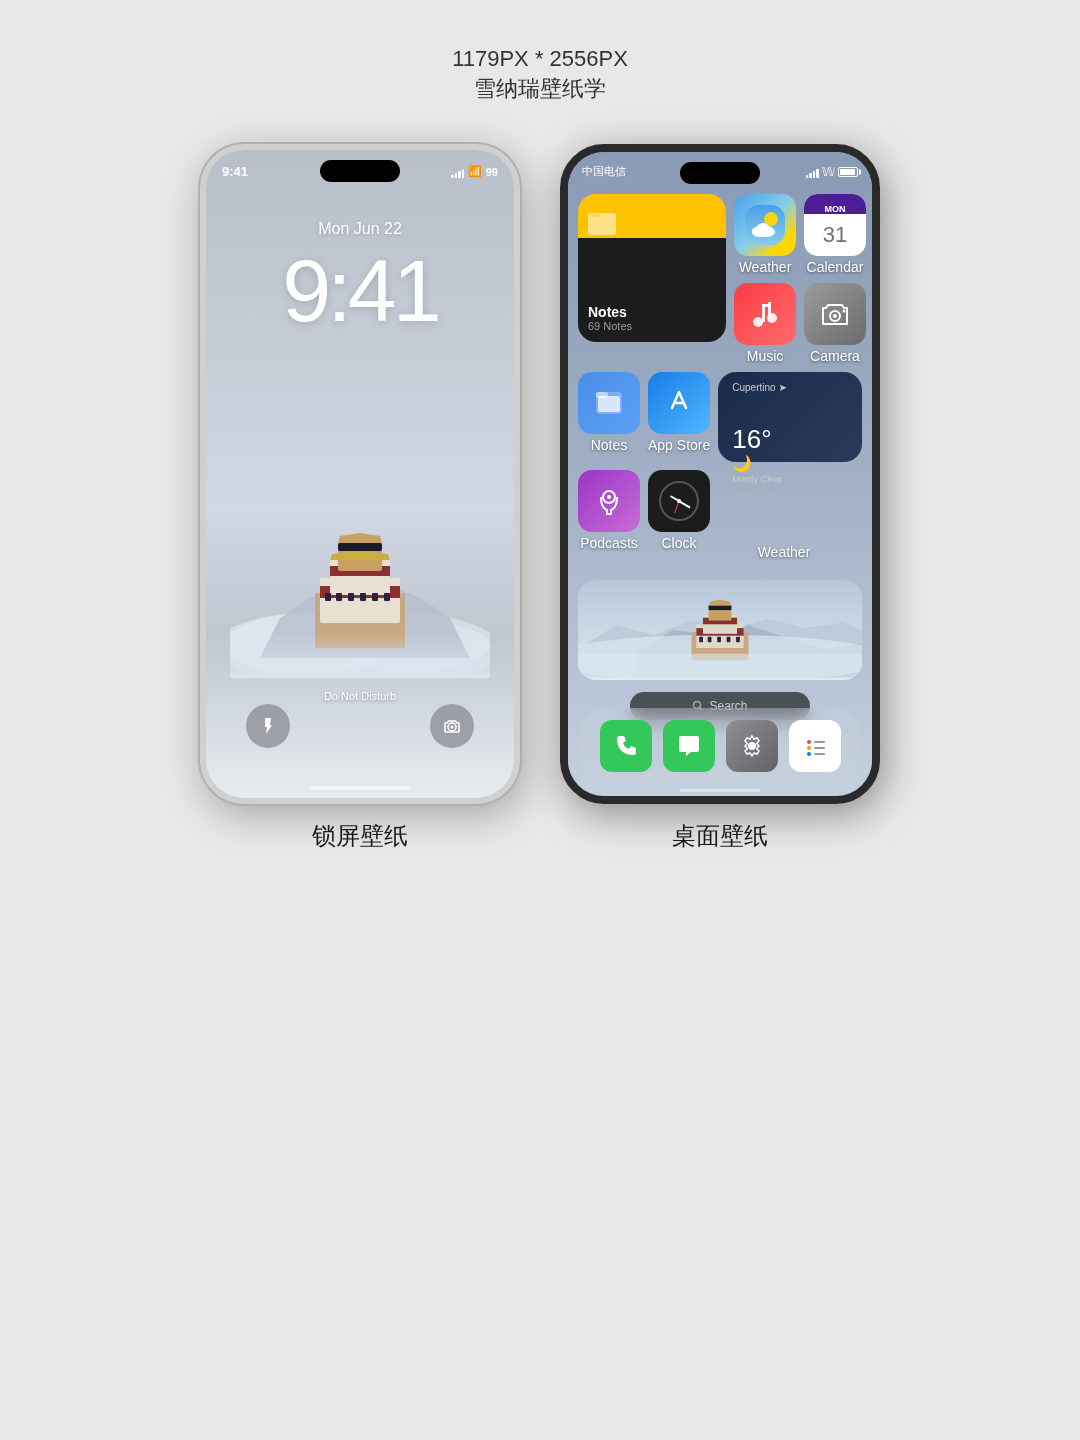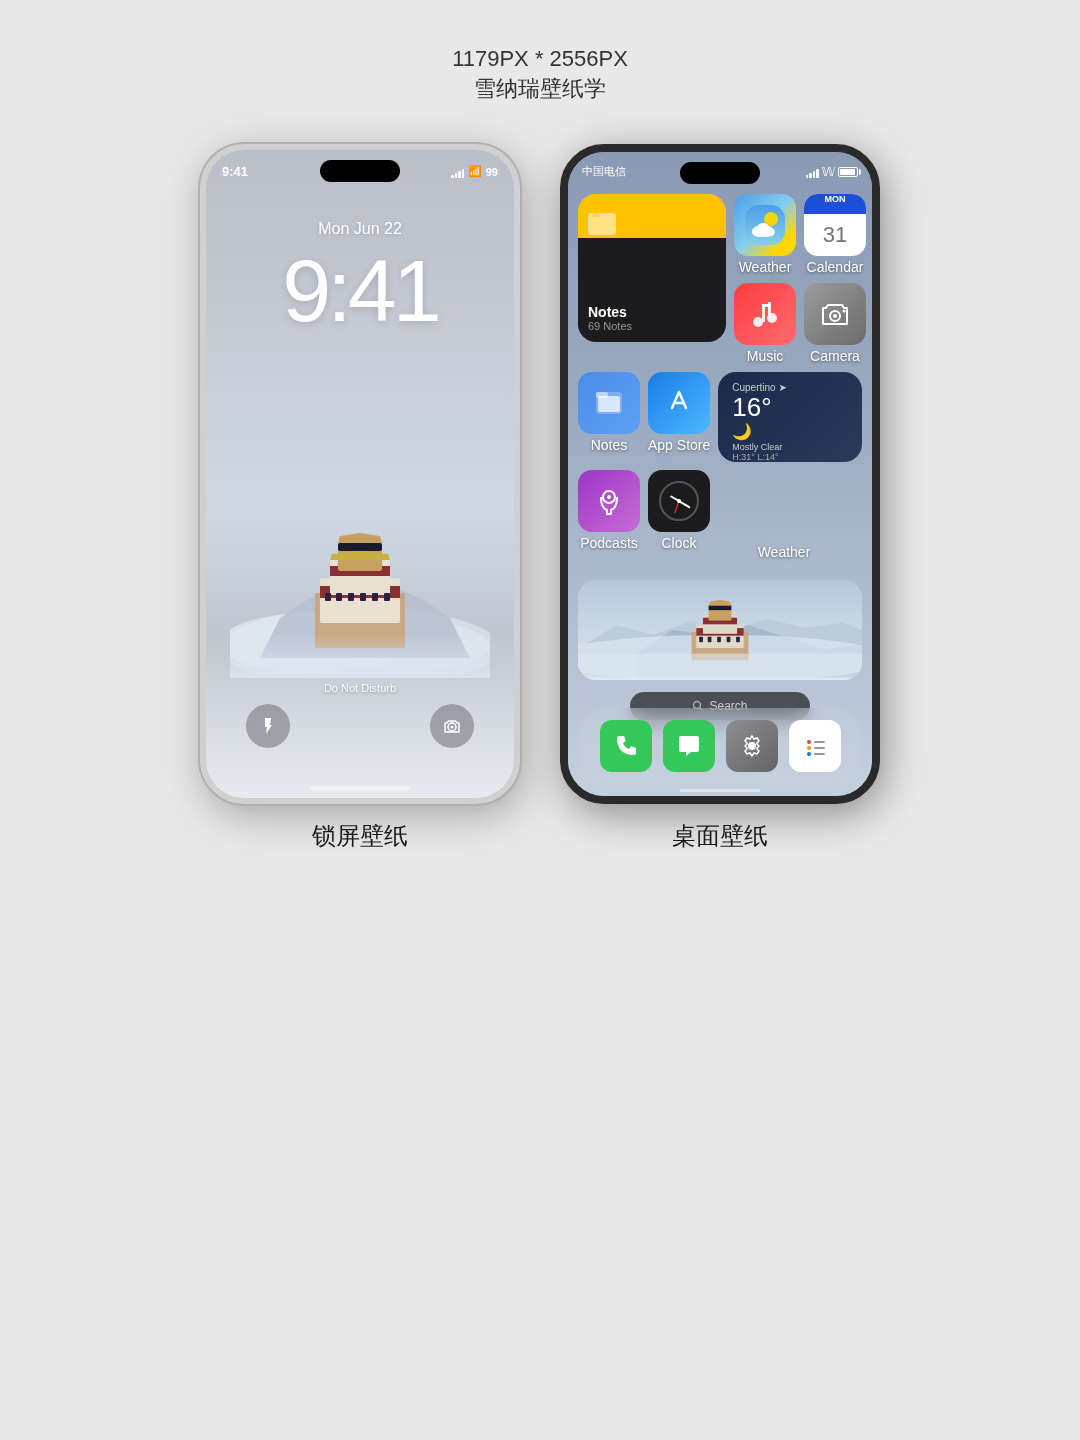--- a/index.html
+++ b/index.html
@@ -177,21 +177,21 @@
       height: 44px;
       background: rgba(120,120,130,0.6);
       border-radius: 50%;
       display: flex;
       align-items: center;
       justify-content: center;
       backdrop-filter: blur(10px);
     }
     .lock-btn-text {
       position: absolute;
-      bottom: 54px;
+      bottom: 46px;
       left: 50%;
       transform: translateX(-50%);
       color: #fff;
       font-size: 11px;
       white-space: nowrap;
       text-shadow: 0 1px 3px rgba(0,0,0,0.3);
     }
     .lock-home-indicator {
       position: absolute;
       bottom: 8px;
@@ -358,24 +358,24 @@
     }
     
     .icon-calendar {
       background: #fff;
       flex-direction: column;
       border-radius: 14px;
       overflow: hidden;
     }
     .calendar-top {
       width: 100%;
-      background: #1d4ed8;
+      background: #4c1d95;
       height: 20px;
       display: flex;
-      align-items: flex-start;
+      align-items: flex-end;
       justify-content: center;
     }
     .calendar-top-text {
       color: #fff;
       font-size: 9px;
       font-weight: 600;
     }
     .calendar-day {
       font-size: 22px;
       font-weight: 300;
@@ -821,21 +821,21 @@
                 <path d="M19 8 L26 24 M19 8 L12 24 M14.5 19 L23.5 19" stroke="white" stroke-width="2.5" stroke-linecap="round" fill="none"></path>
               </svg>
             </div>
             <span class="app-label">App Store</span>
           </div>
 
           <div class="widget-weather-large" style="width:132px;height:90px;">
             <div style="display:flex;justify-content:space-between;align-items:flex-end;">
               <div>
                 <div style="font-size:10px;color:#ccc;font-weight:500;">Cupertino ➤</div>
-                <div style="font-size:26px;color:#fff;font-weight:200;line-height:1.1;">16°</div>
+                <div style="font-size:26px;color:#fff;font-weight:200;line-height:1.1;margin-top:32px;">16°</div>
               </div>
             </div>
             <div>
               <div style="font-size:16px;margin-bottom:1px;">🌙</div>
               <div style="font-size:9px;color:#ccc;">Mostly Clear</div>
               <div style="font-size:9px;color:#aaa;">H:31° L:14°</div>
             </div>
           </div>
         </div>
 

